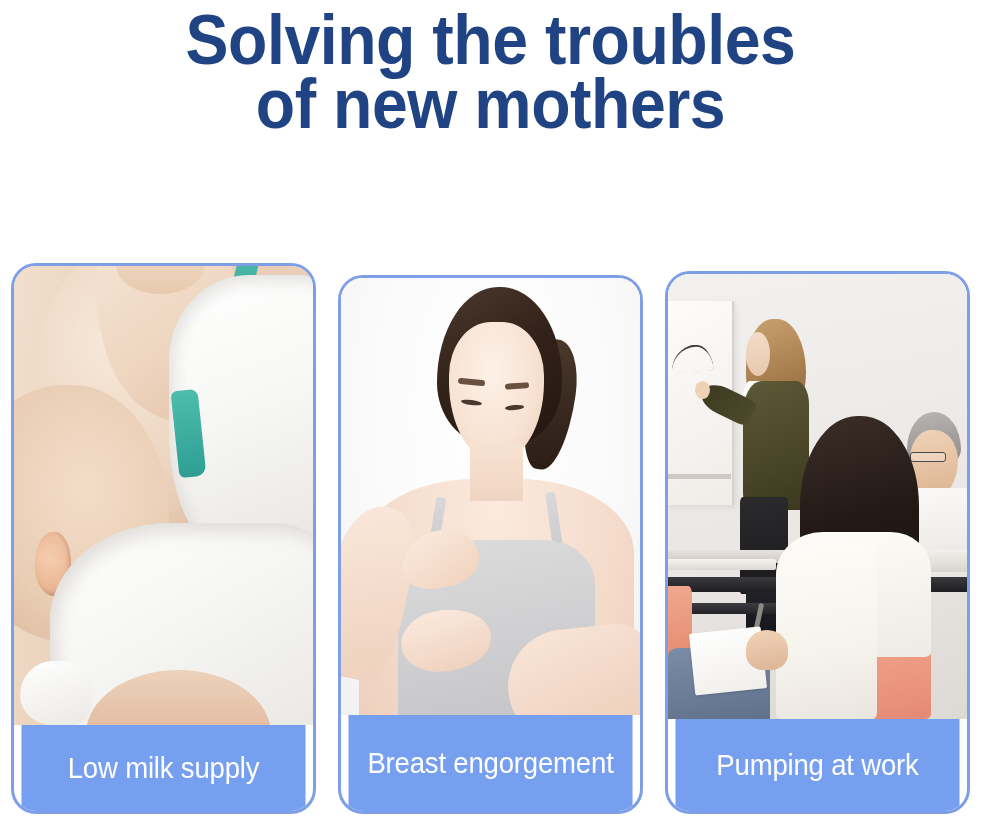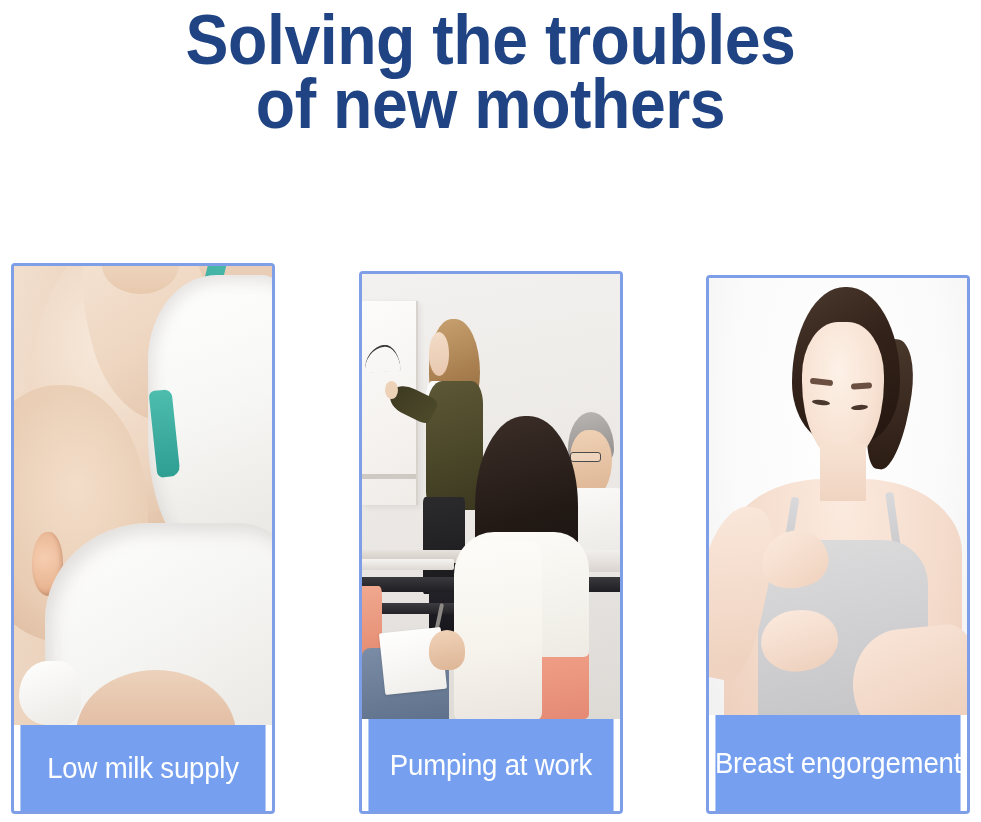--- a/index.html
+++ b/index.html
@@ -47,24 +47,24 @@
     width: 981px;
     height: 557px;
     display: flex;
     justify-content: space-between;
     align-items: flex-start;
     padding: 0 11px;
   }
 
   .card {
     position: relative;
-    width: 264px;
+    width: 305px;
     height: 549px;
     border: 3px solid #7e9fe8;
-    border-radius: 4px;
+    border-radius: 25px;
     background: #ffffff;
     overflow: hidden;
     display: flex;
     flex-direction: column;
   }
   
   .card--1 { margin-top: -2px; height: 551px; }
   .card--2 { margin-top: 10px; height: 539px; }
   .card--3 { margin-top: 6px;  height: 543px; }
 
@@ -419,20 +419,48 @@
             <div class="p1-strap2"></div>
             <div class="p1-head"></div>
             <div class="p1-ear"></div>
             <div class="p1-cloth-body"></div>
             <div class="p1-handbottom"></div>
             <div class="p1-mitt"></div>
           </div>
         </div>
       </div>
       <div class="card-label">Low milk supply</div>
+    </div>
+
+    <div class="card card--2">
+      <div class="card-photo">
+        <div class="photo-frame">
+          <div class="photo2">
+            <div class="p2-bgglow"></div>
+            <div class="p2-shoulders"></div>
+            <div class="p2-pony"></div>
+            <div class="p2-hair"></div>
+            <div class="p2-face"></div>
+            <div class="p2-brow-l"></div>
+            <div class="p2-brow-r"></div>
+            <div class="p2-eye-l"></div>
+            <div class="p2-eye-r"></div>
+            <div class="p2-lip"></div>
+            <div class="p2-neck"></div>
+            <div class="p2-strap-l"></div>
+            <div class="p2-strap-r"></div>
+            <div class="p2-top"></div>
+            <div class="p2-arm-left"></div>
+            <div class="p2-hand-upper"></div>
+            <div class="p2-hand-lower"></div>
+            <div class="p2-arm-right"></div>
+          </div>
+        </div>
+      </div>
+      <div class="card-label">Breast engorgement</div>
     </div>
 
     <div class="card card--3">
       <div class="card-photo">
         <div class="photo-frame">
           <div class="photo3">
             <div class="p3-wall"></div>
             <div class="p3-board"></div>
             <div class="p3-squiggle"></div>
             <div class="p3-boardline"></div>
@@ -461,42 +489,14 @@
             <div class="p3-jeans"></div>
             <div class="p3-pen"></div>
             <div class="p3-notepad"></div>
             <div class="p3-hands"></div>
           </div>
         </div>
       </div>
       <div class="card-label">Pumping at work</div>
     </div>
 
-    <div class="card card--2">
-      <div class="card-photo">
-        <div class="photo-frame">
-          <div class="photo2">
-            <div class="p2-bgglow"></div>
-            <div class="p2-shoulders"></div>
-            <div class="p2-pony"></div>
-            <div class="p2-hair"></div>
-            <div class="p2-face"></div>
-            <div class="p2-brow-l"></div>
-            <div class="p2-brow-r"></div>
-            <div class="p2-eye-l"></div>
-            <div class="p2-eye-r"></div>
-            <div class="p2-lip"></div>
-            <div class="p2-neck"></div>
-            <div class="p2-strap-l"></div>
-            <div class="p2-strap-r"></div>
-            <div class="p2-top"></div>
-            <div class="p2-arm-left"></div>
-            <div class="p2-hand-upper"></div>
-            <div class="p2-hand-lower"></div>
-            <div class="p2-arm-right"></div>
-          </div>
-        </div>
-      </div>
-      <div class="card-label">Breast engorgement</div>
-    </div>
-
   </div>
 </div>
 
 </body></html>

